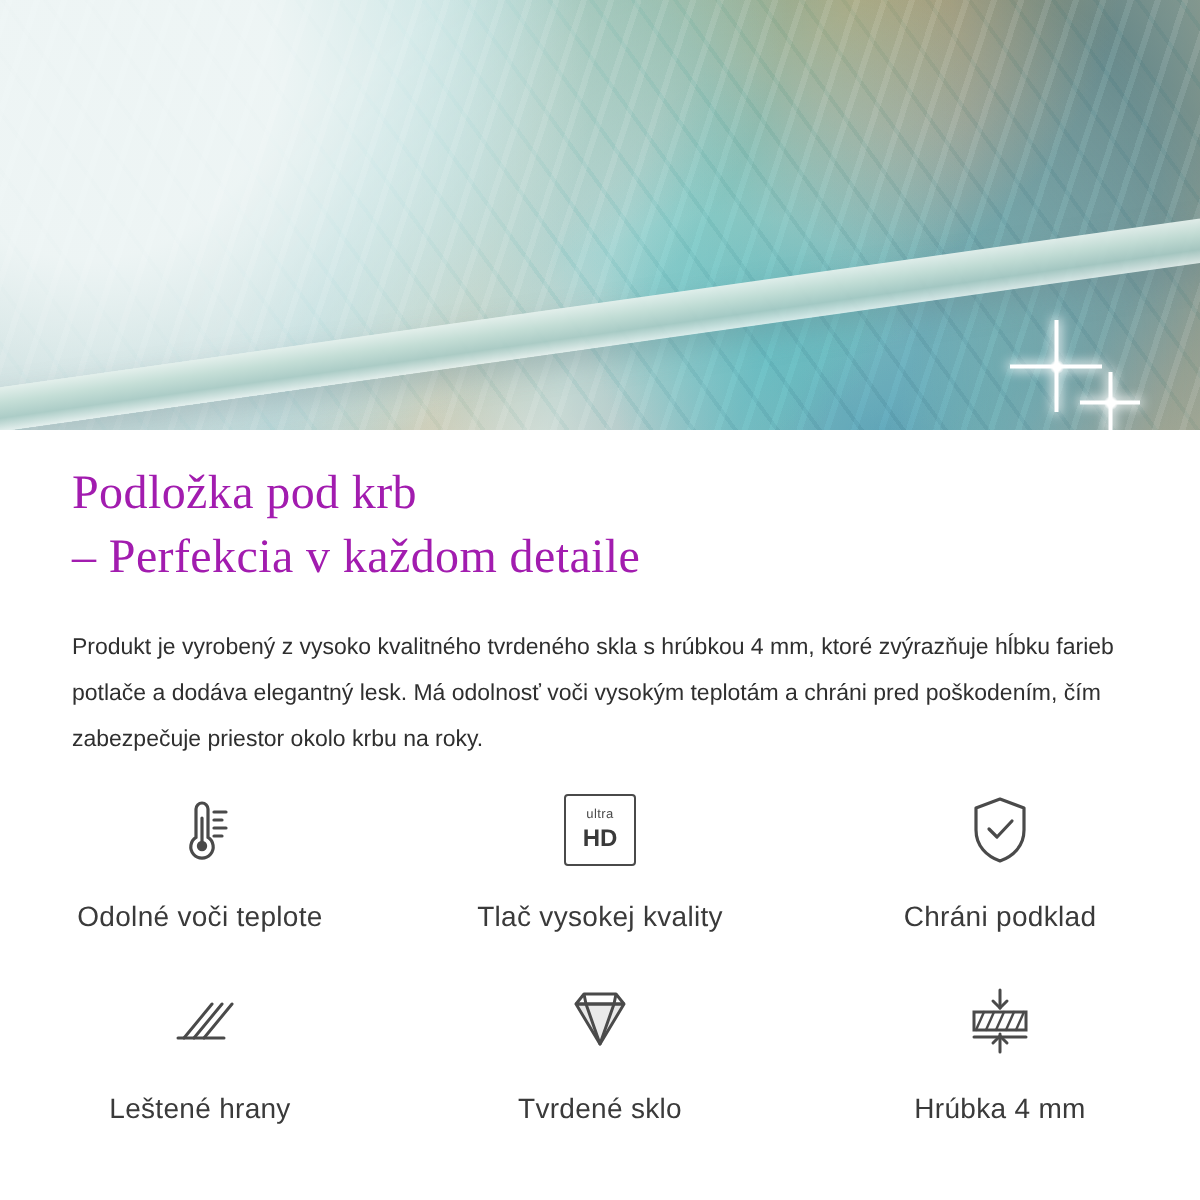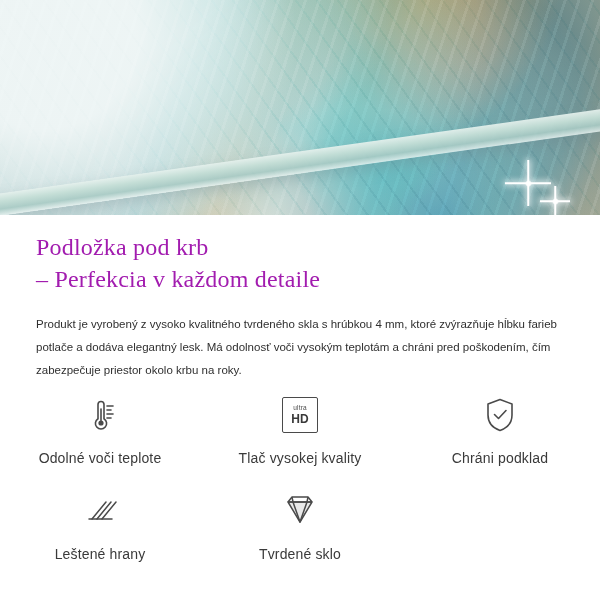--- a/index.html
+++ b/index.html
@@ -295,15 +295,29 @@
           <path d="M10 10h24l-12 20z" fill="#4a4a4a" fill-opacity="0.12"></path>
           <path d="M10 10l4-5h16l4 5"></path>
           <path d="M14 5l1 5M30 5l-1 5"></path>
           <path d="M15 10l7 20 7-20"></path>
           <path d="M10 10h24"></path>
         </svg>
       </div>
       <div class="feature-label">Tvrdené sklo</div>
     </div>
 
+    <div class="feature">
+      <div class="feature-icon">
+        <svg width="44" height="38" viewBox="0 0 44 38" fill="none" stroke="#4a4a4a" stroke-width="1.5" stroke-linecap="round">
+          <line x1="22" y1="3" x2="22" y2="12"></line>
+          <path d="M18.5 8.5L22 12l3.5-3.5"></path>
+          <rect x="9" y="14" width="26" height="9" fill="none"></rect>
+          <path d="M10 23l4-9M15 23l4-9M20 23l4-9M25 23l4-9M30 23l4-9" stroke-width="1.2"></path>
+          <line x1="9" y1="26.5" x2="35" y2="26.5"></line>
+          <line x1="22" y1="25" x2="22" y2="34"></line>
+          <path d="M18.5 29.5L22 26l3.5 3.5"></path>
+        </svg>
+      </div>
+      <div class="feature-label">Hrúbka 4 mm</div>
+    </div>
 
   </div>
 </div>
 
 </body></html>

